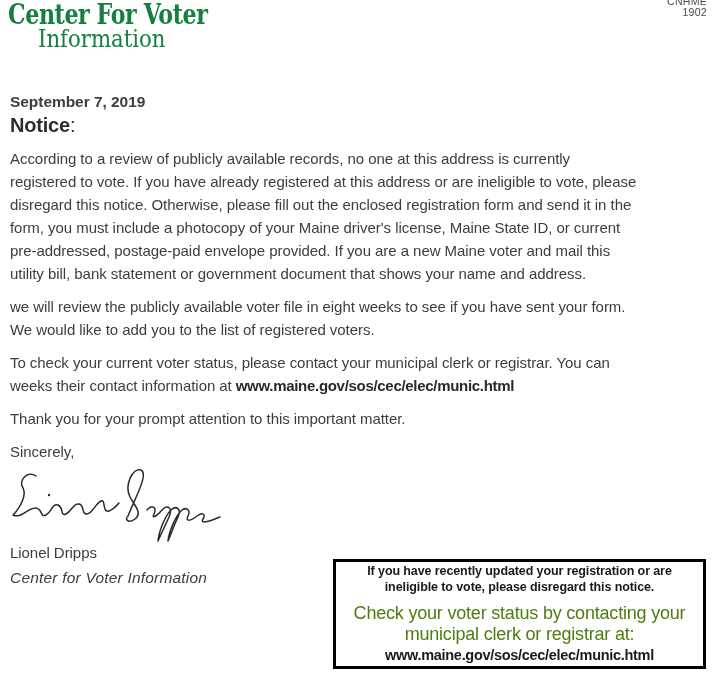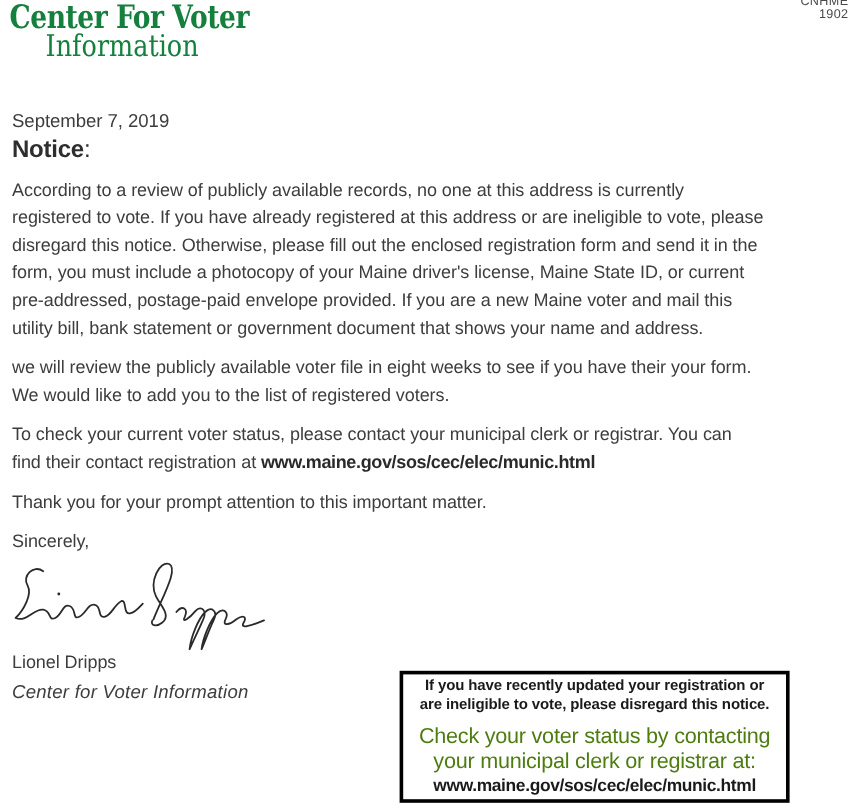--- a/index.html
+++ b/index.html
@@ -51,41 +51,41 @@
 
   
   .content {
     position: absolute;
     top: 92px;
     left: 10px;
     right: 12px;
     font-size: 15px;
     letter-spacing: -0.05px;
   }
-  .date-line { font-size: 15.5px; line-height: 20px; }
+  .date-line { font-size: 15.5px; line-height: 20px; font-weight: bold; }
   .notice-line { font-size: 20px; line-height: 20px; margin-top: 3px; color: #2e2e2e; }
   .notice-line .b { font-weight: bold; letter-spacing: -0.2px; }
   .para { margin-top: 10px; }
   .para.first { margin-top: 12px; }
   .tline { line-height: 23px; white-space: nowrap; }
   .b { font-weight: bold; }
   .url-inline { font-weight: bold; color: #2a2a2a; letter-spacing: -0.3px; margin-left: 4px; }
   .closing { margin-top: 10px; line-height: 23px; }
 
   
   .sig { display: block; margin-top: 3px; margin-left: -2px; }
   .signer-name { margin-top: 2px; font-size: 15px; line-height: 18px; }
   .signer-org { margin-top: 7px; font-size: 15.5px; line-height: 18px; font-style: italic; letter-spacing: 0.2px; }
 
   
   .notice-box {
     position: absolute;
     left: 333px;
     top: 559px;
-    width: 325px;
+    width: 373px;
     height: 110px;
     box-sizing: border-box;
     border: 3px solid #000000;
     background: #ffffff;
     display: flex;
     flex-direction: column;
     justify-content: center;
     align-items: center;
     text-align: center;
     padding: 2px 8px;
@@ -121,28 +121,28 @@
     <div class="para first">
       <div class="tline">According to a review of publicly available records, no one at this address is currently</div>
       <div class="tline">registered to vote. If you have already registered at this address or are ineligible to vote, please</div>
       <div class="tline">disregard this notice. Otherwise, please fill out the enclosed registration form and send it in the</div>
       <div class="tline">form, you must include a photocopy of your Maine driver's license, Maine State ID, or current</div>
       <div class="tline">pre-addressed, postage-paid envelope provided. If you are a new Maine voter and mail this</div>
       <div class="tline">utility bill, bank statement or government document that shows your name and address.</div>
     </div>
 
     <div class="para">
-      <div class="tline">we will review the publicly available voter file in eight weeks to see if you have their your form.</div>
+      <div class="tline">we will review the publicly available voter file in eight weeks to see if you have sent your form.</div>
       <div class="tline">We would like to add you to the list of registered voters.</div>
     </div>
 
     <div class="para">
       <div class="tline">To check your current voter status, please contact your municipal clerk or registrar. You can</div>
       <div class="tline">
-        <span>find their contact registration at</span><span class="url-inline">www.maine.gov/sos/cec/elec/munic.html</span>
+        <span>weeks their contact information at</span><span class="url-inline">www.maine.gov/sos/cec/elec/munic.html</span>
       </div>
     </div>
 
     <div class="para">
       <div class="tline">Thank you for your prompt attention to this important matter.</div>
     </div>
 
     <div class="closing">Sincerely,</div>
 
     <svg class="sig" width="218" height="76" viewBox="0 0 218 76" aria-hidden="true">

